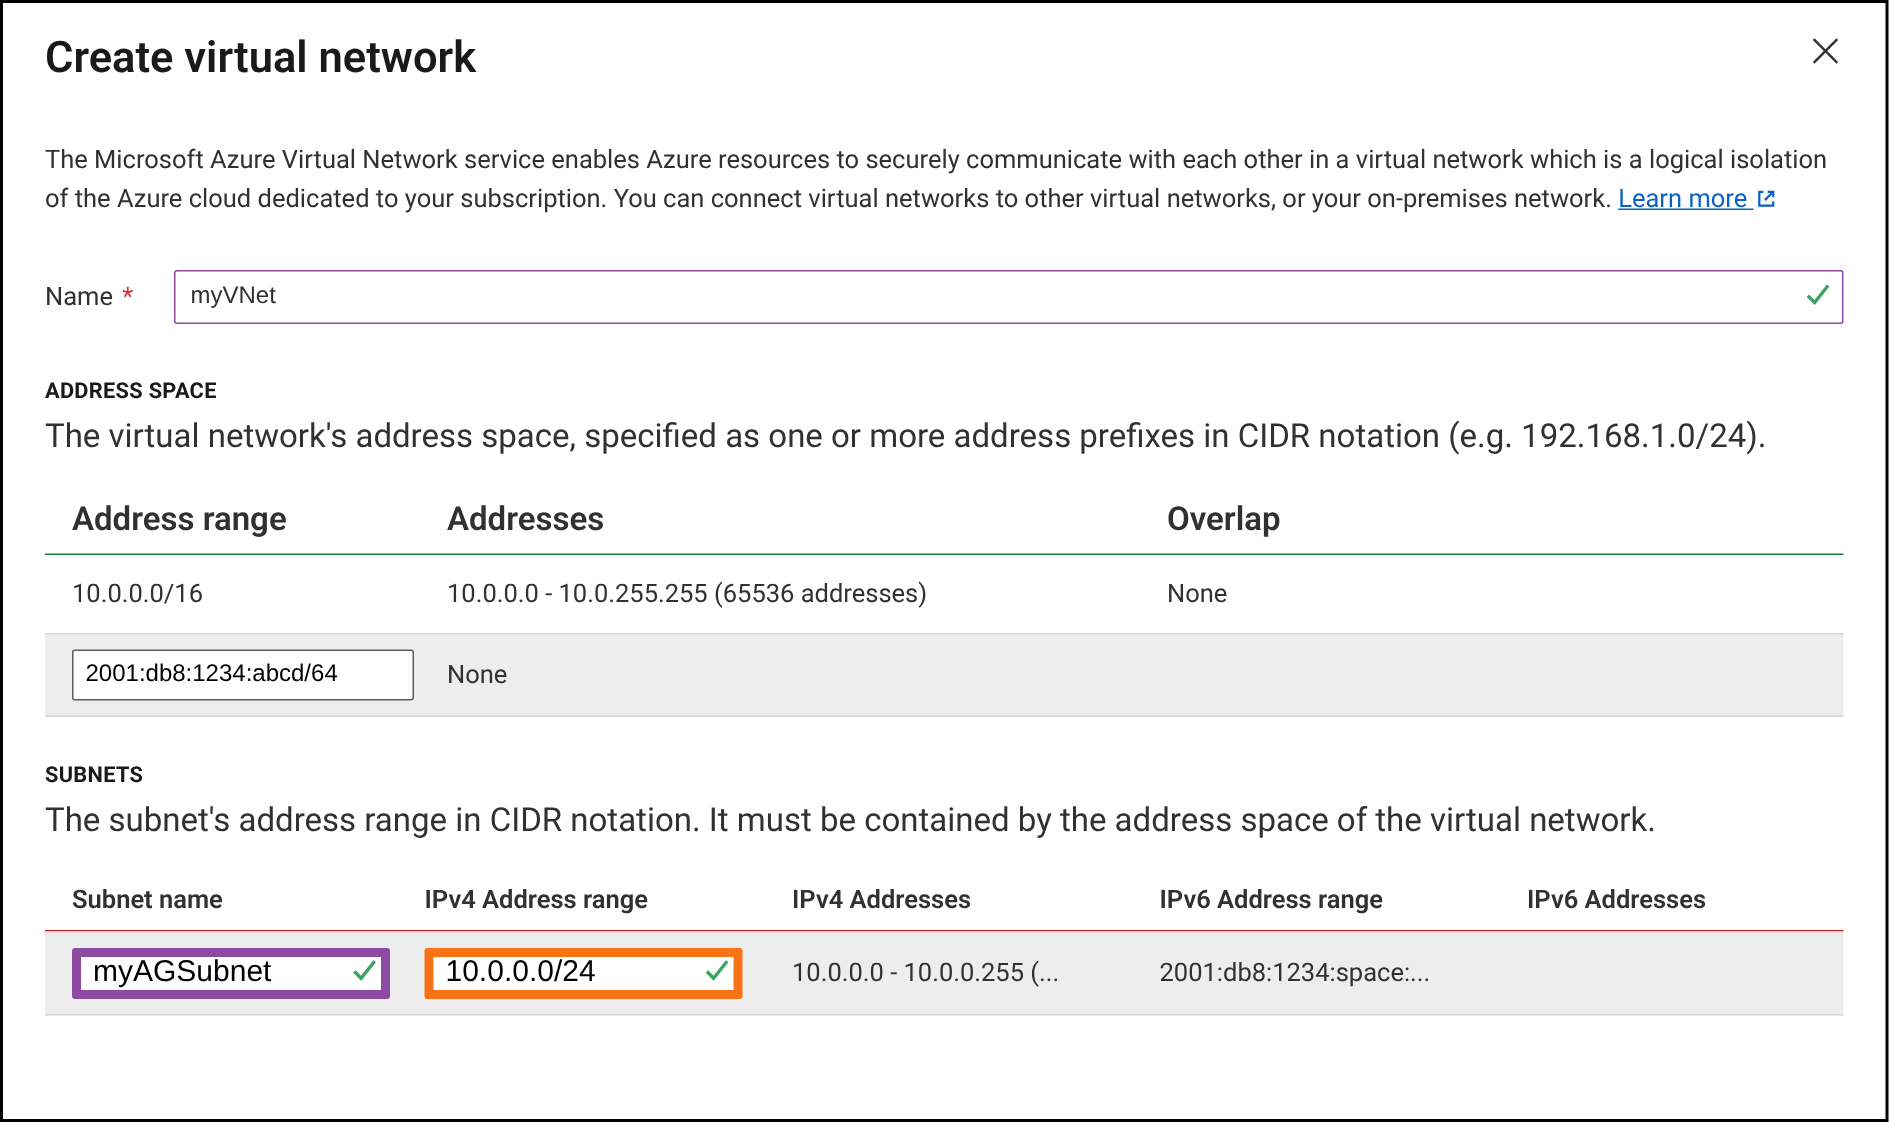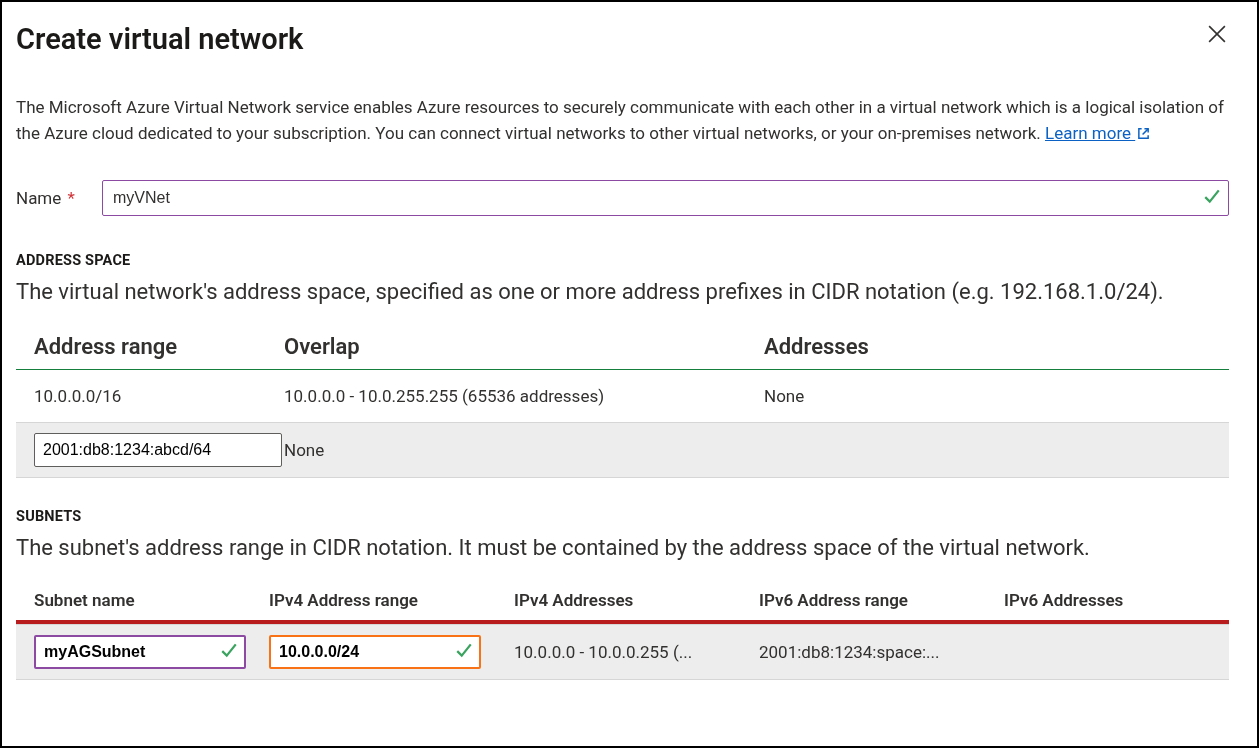--- a/index.html
+++ b/index.html
@@ -7,21 +7,21 @@
   body {
     font-family: "Segoe UI", -apple-system, BlinkMacSystemFont, Roboto, "Helvetica Neue", Arial, sans-serif;
     color: #323130;
     background: #ffffff;
     width: 1259px;
     height: 748px;
     border: 2px solid #000;
     overflow: hidden;
   }
   .panel {
-    padding: 16px 28px 20px 14px;
+    padding: 16px 28px 20px 28px;
     position: relative;
     height: 100%;
   }
   .close-btn {
     position: absolute;
     top: 20px;
     right: 26px;
     width: 28px;
     height: 28px;
     cursor: pointer;
@@ -120,21 +120,21 @@
     font-size: 17px;
     padding-left: 18px;
     min-height: 52px;
   }
   .addr-row.editing {
     background: #ededed;
     border-top: 1px solid #d6d6d6;
     border-bottom: 1px solid #d6d6d6;
   }
   .cell-input {
-    width: 248px;
+    width: 228px;
     height: 34px;
     border: 1px solid #605e5c;
     border-radius: 2px;
     padding: 3px 8px;
     font-size: 16px;
     background: #fff;
   }
   .ellipsis {
     white-space: nowrap;
     overflow: hidden;
@@ -145,45 +145,44 @@
   .sub-table { width: 100%; }
   .sub-head, .sub-row {
     display: grid;
     grid-template-columns: 235px 245px 245px 245px 1fr;
     align-items: center;
     padding: 10px 12px 10px 18px;
   }
   .sub-head {
     font-weight: 600;
     font-size: 17px;
-    border-bottom: 4px solid #b91c1c;
+    border-bottom: 1px solid #b91c1c;
   }
   .sub-row {
     background: #ededed;
     border-top: 1px solid #d6d6d6;
     border-bottom: 1px solid #d6d6d6;
     min-height: 54px;
     font-size: 17px;
   }
   .sub-input-wrap {
     position: relative;
     width: 212px;
   }
   .sub-input {
     width: 100%;
     height: 34px;
-    border: 2px solid #f97316;
+    border: 6px solid #f97316;
     border-radius: 2px;
     padding: 3px 30px 3px 8px;
-    font-size: 16px;
+    font-size: 20px;
     background: #fff;
     overflow: hidden;
     text-overflow: ellipsis;
     white-space: nowrap;
-    font-weight: bold;
   }
   .sub-input.focused {
     border-color: #8d4aa3;
   }
 </style>
 </head>
 <body>
 
 <div class="panel">
 
@@ -226,22 +225,22 @@
       </span>
     </div>
   </div>
 
   <div class="section-head">ADDRESS SPACE</div>
   <p class="section-desc">The virtual network's address space, specified as one or more address prefixes in CIDR notation (e.g. 192.168.1.0/24).</p>
 
   <div class="addr-table">
     <div class="addr-head">
       <div>Address range</div>
+      <div>Addresses</div>
       <div>Overlap</div>
-      <div>Addresses</div>
     </div>
 
     <div class="addr-row">
       <div>10.0.0.0/16</div>
       <div class="ellipsis">10.0.0.0 - 10.0.255.255 (65536 addresses)</div>
       <div>None</div>
     </div>
 
     <div class="addr-row editing">
       <div>

